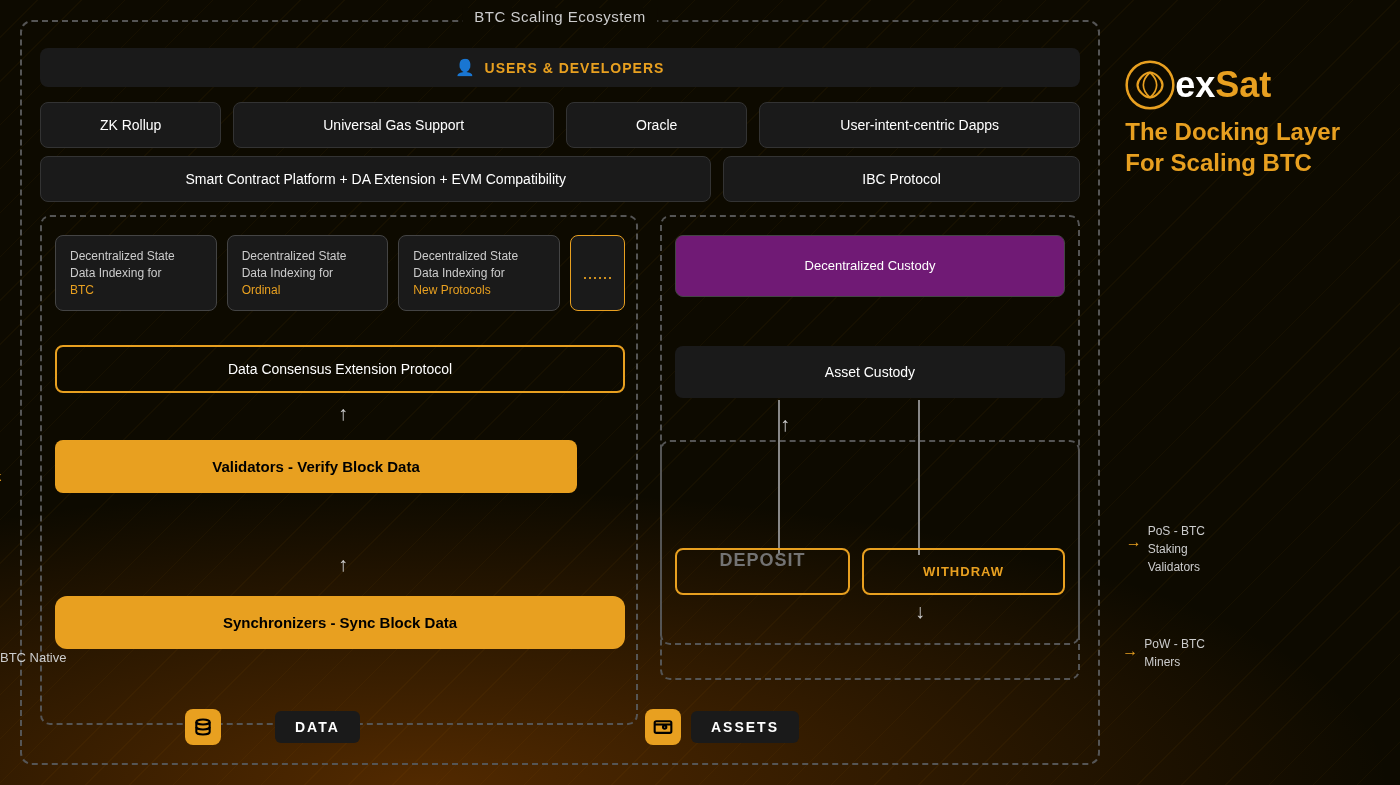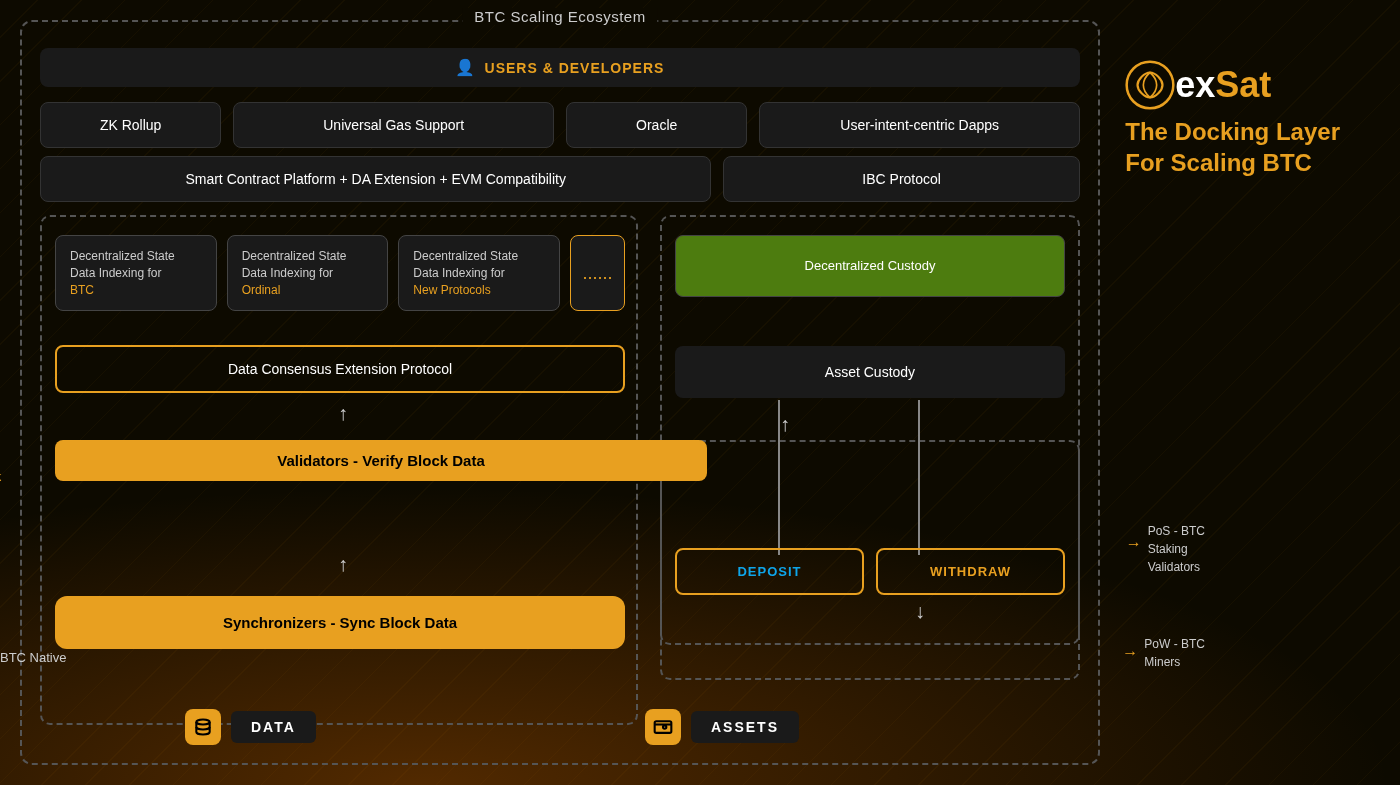--- a/index.html
+++ b/index.html
@@ -286,24 +286,24 @@
       z-index: 7;
       color: #ccc;
       font-size: 20px;
     }
 
     
     .validators-box {
       position: absolute;
       top: 420px;
       left: 35px;
-      width: 652px;
+      width: 522px;
       background: #e8a020;
       border-radius: 8px;
-      padding: 12px;
+      padding: 18px;
       text-align: center;
       color: #000;
       font-weight: bold;
       font-size: 15px;
       z-index: 6;
     }
 
     
     .arrow-up-2 {
       position: absolute;
@@ -354,20 +354,21 @@
     }
 
     .data-label {
       color: #fff;
       font-size: 14px;
       font-weight: bold;
       letter-spacing: 2px;
       background: #1a1a1a;
       padding: 8px 20px;
       border-radius: 6px;
+      margin-left: 44px;
     }
 
     
     .assets-bottom {
       position: absolute;
       bottom: 20px;
       left: 625px;
       display: flex;
       align-items: center;
       gap: 10px;
@@ -401,21 +402,21 @@
       position: absolute;
       top: 215px;
       left: 655px;
       width: 390px;
       display: flex;
       gap: 12px;
       z-index: 6;
     }
 
     .custody-card {
-      background: #4d7c0f;
+      background: #701a75;
       border: 1px solid #444;
       border-radius: 8px;
       padding: 20px 14px;
       flex: 1;
       font-size: 13px;
       color: #fff;
       text-align: center;
       line-height: 1.5;
     }
 
@@ -443,23 +444,23 @@
       display: flex;
       gap: 12px;
       z-index: 6;
     }
 
     .deposit-btn {
       flex: 1;
       background: transparent;
       border: 2px solid #e8a020;
       border-radius: 8px;
-      padding: 14px;
-      color: #0ea5e9;
-      font-size: 13px;
+      padding: 0;
+      color: #737373;
+      font-size: 18px;
       font-weight: bold;
       text-align: center;
       letter-spacing: 1px;
     }
 
     .withdraw-btn {
       flex: 1;
       background: transparent;
       border: 2px solid #e8a020;
       border-radius: 8px;

